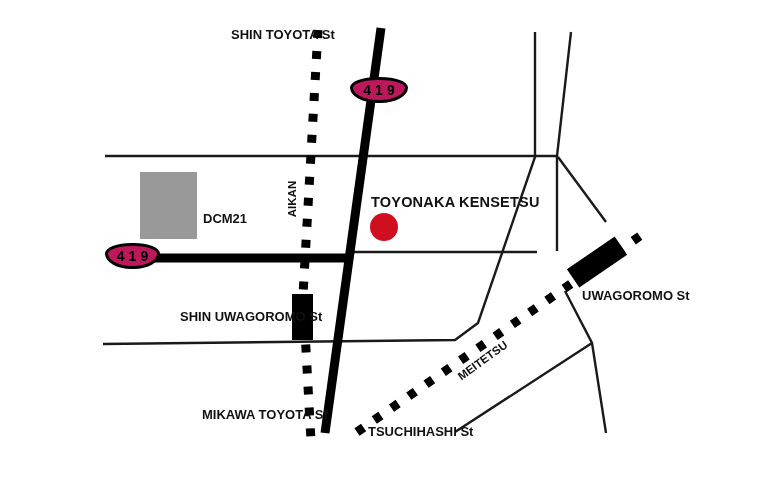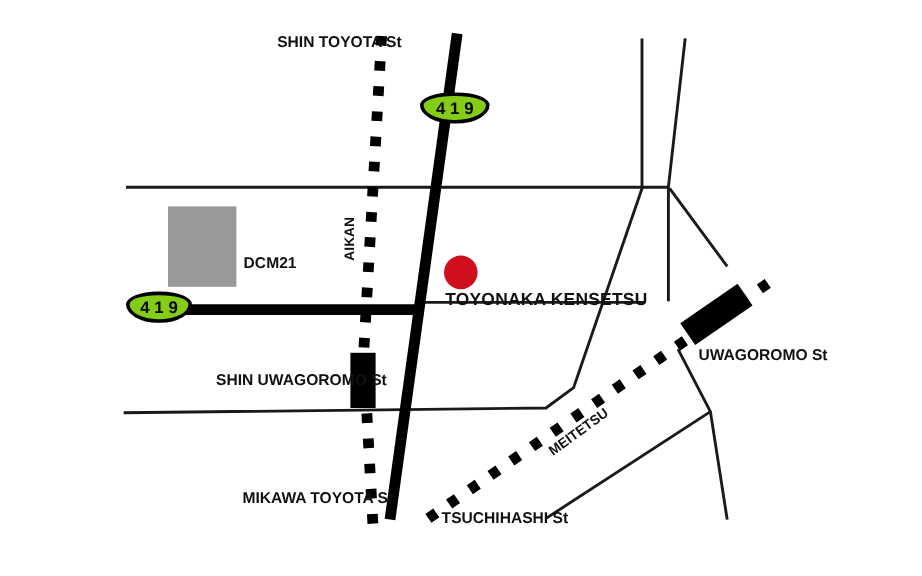--- a/index.html
+++ b/index.html
@@ -6,25 +6,25 @@
   .canvas{
     position:relative;width:768px;height:480px;background:#ffffff;
     border-radius:22px;overflow:hidden;
     font-family:"Liberation Sans", sans-serif;
   }
   .canvas svg{position:absolute;left:0;top:0;}
   .lbl{
     position:absolute;font-weight:bold;color:#111;font-size:13px;
     white-space:nowrap;line-height:1;
   }
-  .lbl.big{font-size:14.5px;letter-spacing:.2px;margin-top:48px;}
+  .lbl.big{font-size:14.5px;letter-spacing:.2px;}
   .lbl.rot-aikan{transform:translate(-50%,-50%) rotate(-90deg);transform-origin:center;}
   .lbl.rot-meitetsu{transform:translate(-50%,-50%) rotate(-36deg);transform-origin:center;font-size:11.5px;}
   .badge{
-    position:absolute;background:#84cc16;border:3px solid #000;
+    position:absolute;background:#be185d;border:3px solid #000;
     border-radius:50% 50% 50% 50% / 42% 42% 62% 62%;
     display:flex;align-items:center;justify-content:center;
     font-weight:bold;font-size:14px;letter-spacing:4px;color:#000;
     box-sizing:border-box;padding-left:4px;
   }
   .badge-top{left:350px;top:77px;width:58px;height:26px;}
   .badge-left{left:105px;top:243px;width:55px;height:26px;}
 </style>
 </head>
 <body>

